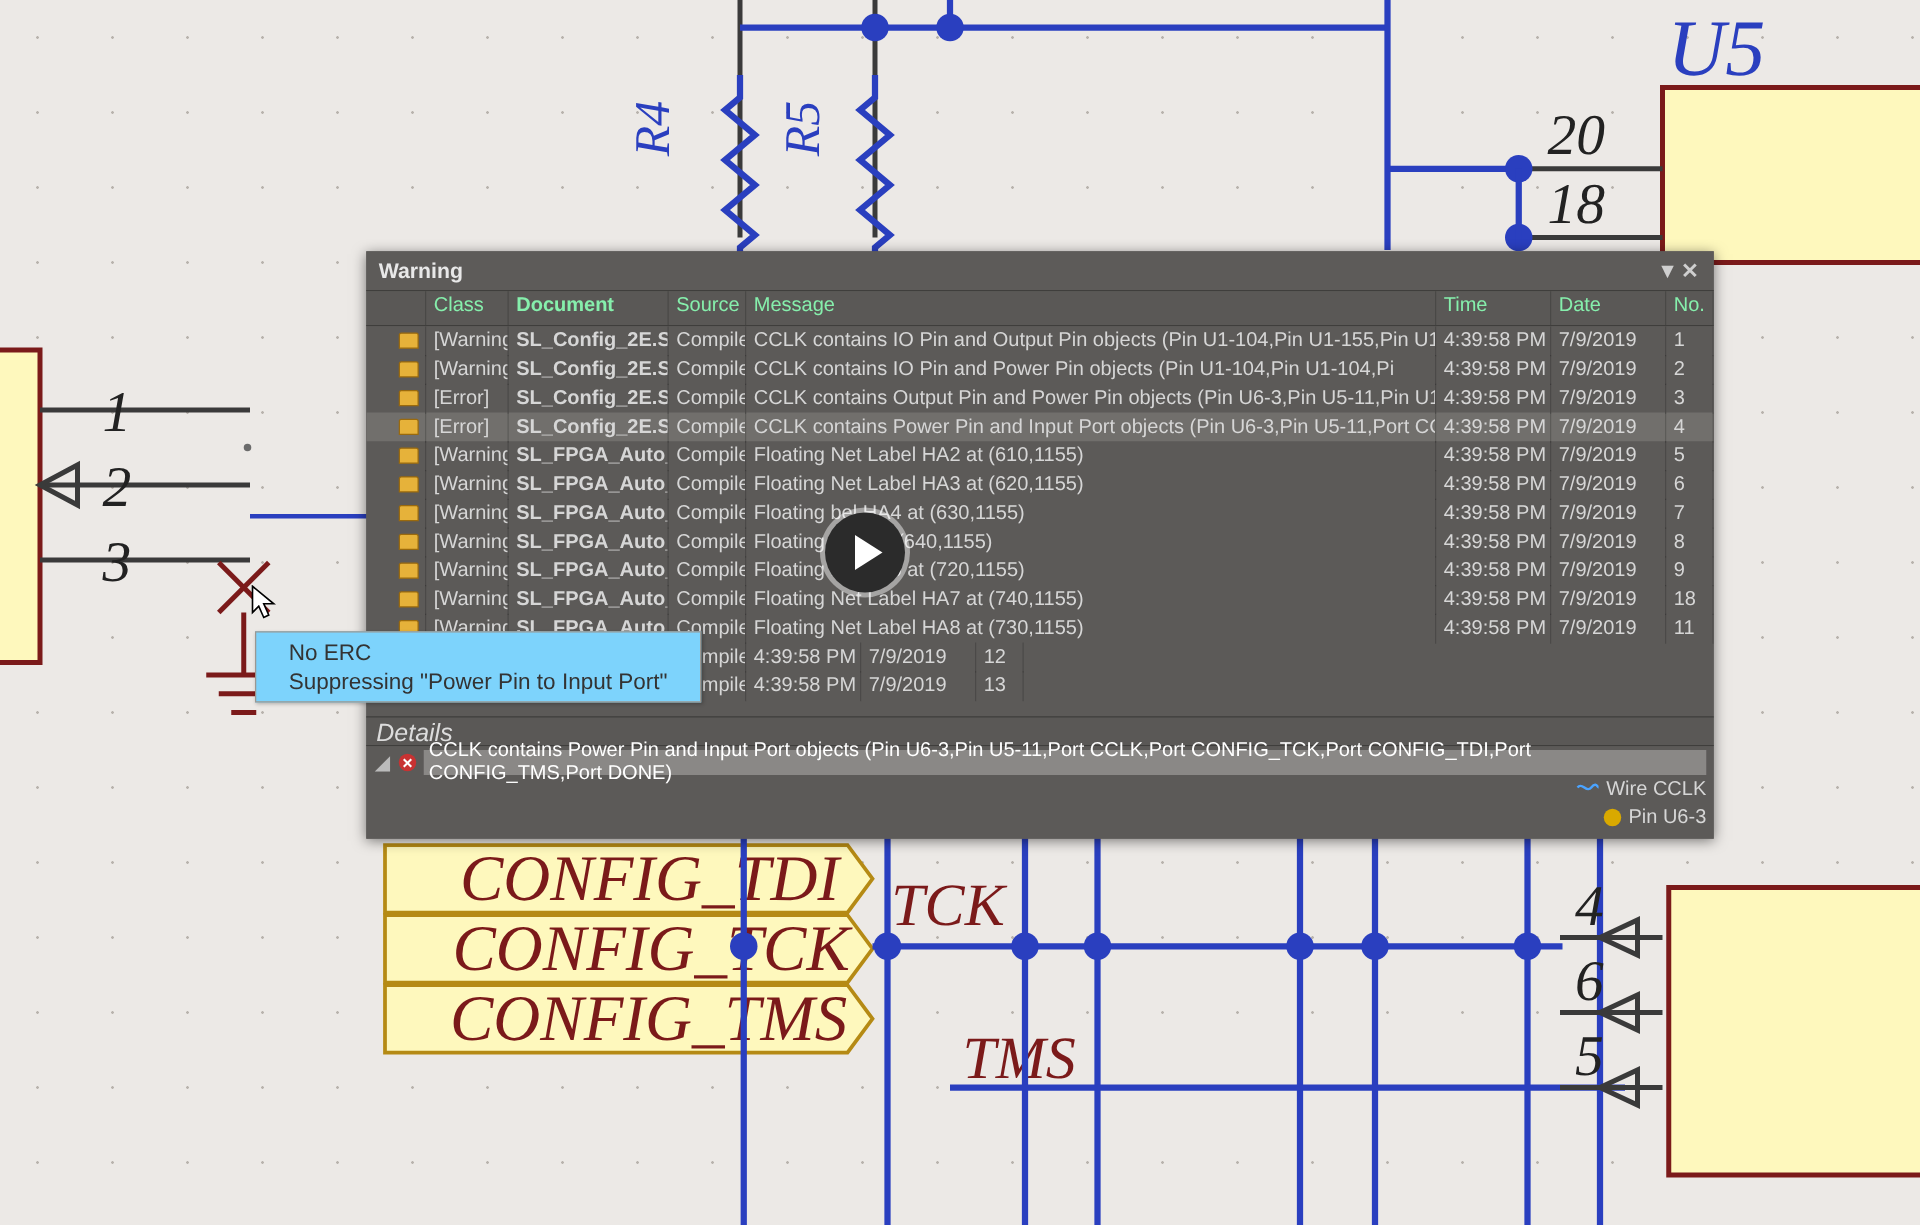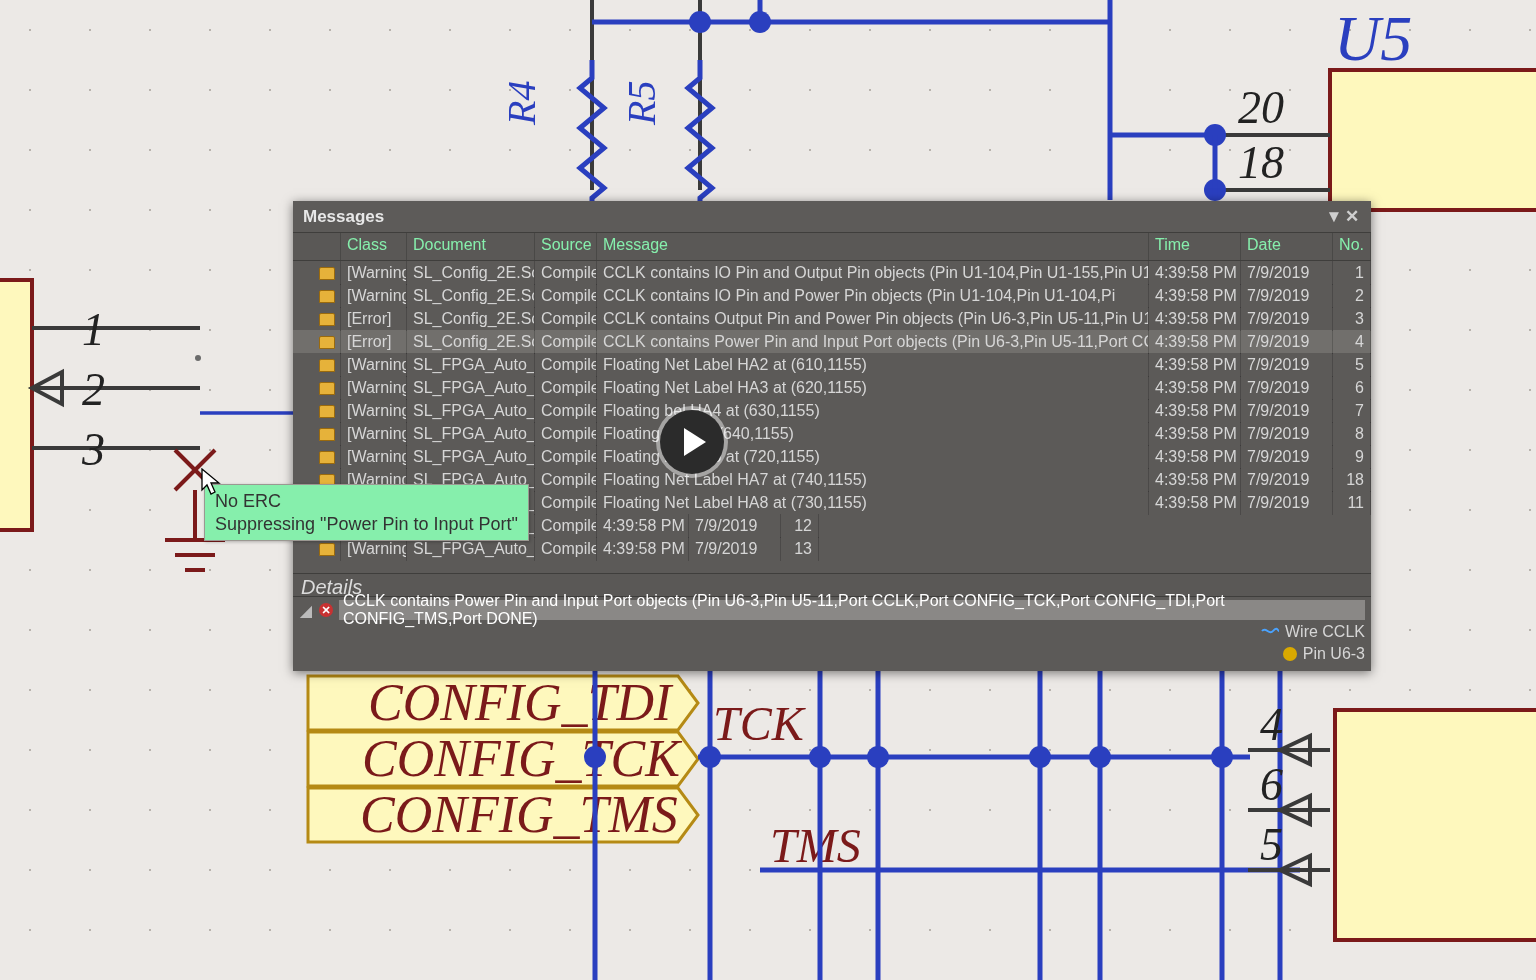--- a/index.html
+++ b/index.html
@@ -38,43 +38,43 @@
   }
   .panel-title .sp{flex:1;}
   .panel-title .ico{width:18px;text-align:center;cursor:pointer;color:#cfcfcf;}
   .grid-head{
     display:flex;height:28px;background:#5a5856;border-bottom:1px solid #3f3e3c;
     font-size:16px;color:#86efac;
   }
   .grid-head>div,.row>div{padding:3px 6px;border-right:1px solid rgba(0,0,0,.18);white-space:nowrap;overflow:hidden;}
   .c-icon{width:48px;flex:none;}
   .c-class{width:66px;flex:none;}
-  .c-doc{width:128px;flex:none;}
+  .c-doc{width:128px;flex:none;font-weight:bold;}
   .c-src{width:62px;flex:none;}
   .c-msg{flex:1;}
   .c-time{width:92px;flex:none;}
   .c-date{width:92px;flex:none;}
-  .c-no{width:38px;flex:none;text-align:right;}
+  .c-no{width:38px;flex:none;text-align:left;}
   .grid-body{flex:1;overflow:hidden;background:#5c5a58;}
   .row{display:flex;height:23px;font-size:16px;color:#d6d6d6;align-items:center;}
   .row.sel{background:#716f6c;}
   .row .folder{display:inline-block;width:16px;height:13px;background:#e6b23a;border:1px solid #9a6a0d;border-radius:2px 2px 0 0;vertical-align:middle;margin-left:20px;}
   .details-head{height:24px;background:#5a5856;border-top:1px solid #3f3e3c;border-bottom:1px solid #3f3e3c;padding:2px 8px;font-size:20px;font-style:italic;}
   .details-body{flex:none;background:#5c5a58;padding:2px 6px 6px 6px;}
   .det-row{display:flex;align-items:center;height:22px;font-size:16px;color:#d6d6d6;gap:6px;}
   .det-row.sel{background:#8a8886;color:#fff;}
   .tri-toggle{width:14px;text-align:center;color:#bbb;}
   .err-ico{width:14px;height:14px;border-radius:7px;background:#c83232;display:inline-flex;align-items:center;justify-content:center;color:#fff;font-size:11px;font-weight:bold;}
   .wire-ico{display:inline-block;width:18px;}
   .pin-ico{display:inline-block;width:14px;height:14px;border-radius:7px;background:#d9a900;vertical-align:middle;}
   .indent1{padding-left:36px;justify-content:flex-end;}
   
   .tooltip{
-    position:absolute;left:204px;top:484px;background:#86efac;border:1px solid #9b9892;
-    padding:5px 10px;font-size:18px;color:#333;line-height:1.25;box-shadow:1px 1px 3px rgba(0,0,0,.25);
+    position:absolute;left:204px;top:505px;background:#7dd3fc;border:1px solid #9b9892;
+    padding:5px 26px;font-size:18px;color:#333;line-height:1.25;box-shadow:1px 1px 3px rgba(0,0,0,.25);
     white-space:nowrap;
   }
   
   .play{
     position:absolute;left:660px;top:410px;width:64px;height:64px;border-radius:32px;
     background:#2b2b2b;display:flex;align-items:center;justify-content:center;
     box-shadow:0 0 0 4px rgba(255,255,255,.45);
   }
   .play .t{width:0;height:0;border-left:22px solid #fff;border-top:14px solid transparent;border-bottom:14px solid transparent;margin-left:5px;}
   
@@ -180,21 +180,21 @@
   <polygon class="pin-tri" points="1300,870 1330,856 1330,884" transform="translate(-20,0)"></polygon>
   <text class="pin-label" x="1260" y="740">4</text>
   <text class="pin-label" x="1260" y="800">6</text>
   <text class="pin-label" x="1260" y="860">5</text>
   <rect class="comp-body" x="1335" y="710" width="210" height="230"></rect>
 </svg>
 </div>
 
 <div class="panel">
   <div class="panel-title">
-    <span>Messages</span>
+    <span>Warning</span>
     <span class="sp"></span>
     <span class="ico">▼</span>
     <span class="ico">✕</span>
   </div>
   <div class="grid-head">
     <div class="c-icon"></div>
     <div class="c-class">Class</div>
     <div class="c-doc">Document</div>
     <div class="c-src">Source</div>
     <div class="c-msg">Message</div>

